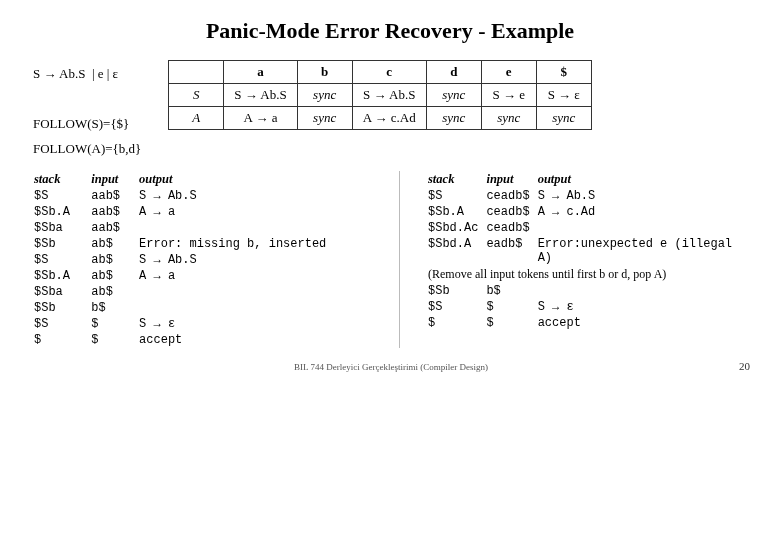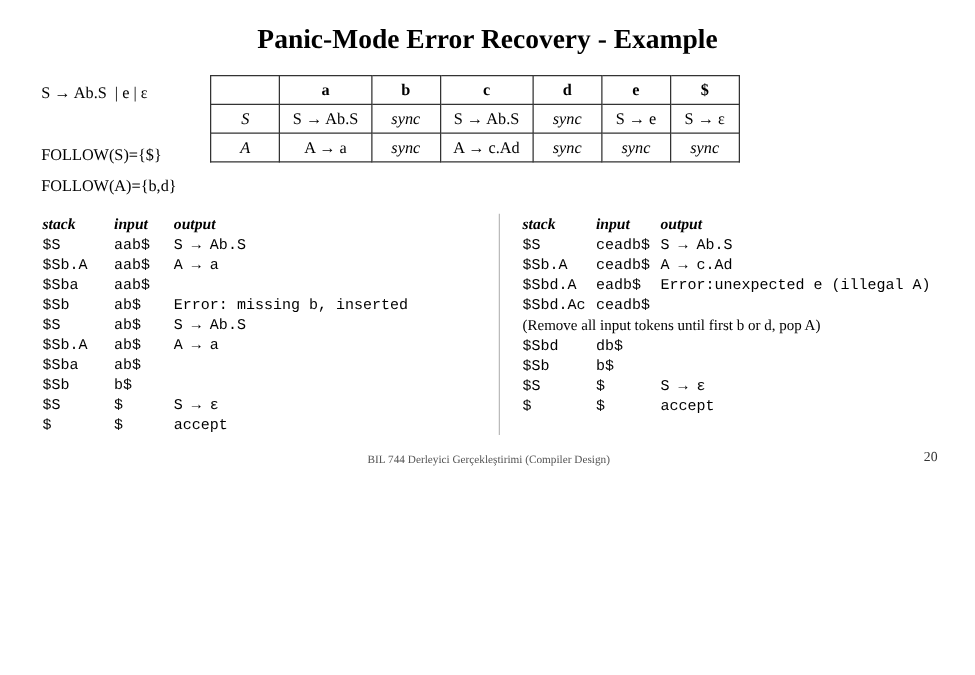--- a/index.html
+++ b/index.html
@@ -50,21 +50,21 @@
       padding: 3px 10px;
       text-align: center;
       min-width: 55px;
     }
     .grammar-table th {
       font-weight: bold;
       background: #fff;
     }
     .columns {
       display: flex;
-      gap: 0;
+      gap: 10px;
       font-size: 12.5px;
       font-family: 'Courier New', Courier, monospace;
       justify-content: center;
     }
     .col-left {
       flex: 0 0 370px;
       padding-right: 10px;
       border-right: 1px solid #bbb;
     }
     .col-right {
@@ -237,36 +237,31 @@
             <td>$S</td>
             <td>ceadb$</td>
             <td>S → Ab.S</td>
           </tr>
           <tr>
             <td>$Sb.A</td>
             <td>ceadb$</td>
             <td>A → c.Ad</td>
           </tr>
           <tr>
+            <td>$Sbd.Ac</td>
+            <td>ceadb$</td>
+            <td></td>
+          </tr>
+          <tr>
             <td>$Sbd.A</td>
             <td>eadb$</td>
             <td>Error:unexpected e (illegal A)</td>
           </tr>
           <tr>
-            <td>$Sbd.Ac</td>
-            <td>ceadb$</td>
-            <td></td>
-          </tr>
-          <tr>
             <td colspan="3" style="font-family:'Times New Roman',Times,serif; font-size:12px;">(Remove all input tokens until first b or d, pop A)</td>
-          </tr>
-          <tr>
-            <td>$Sbd</td>
-            <td>db$</td>
-            <td></td>
           </tr>
           <tr>
             <td>$Sb</td>
             <td>b$</td>
             <td></td>
           </tr>
           <tr>
             <td>$S</td>
             <td>$</td>
             <td>S → ε</td>

